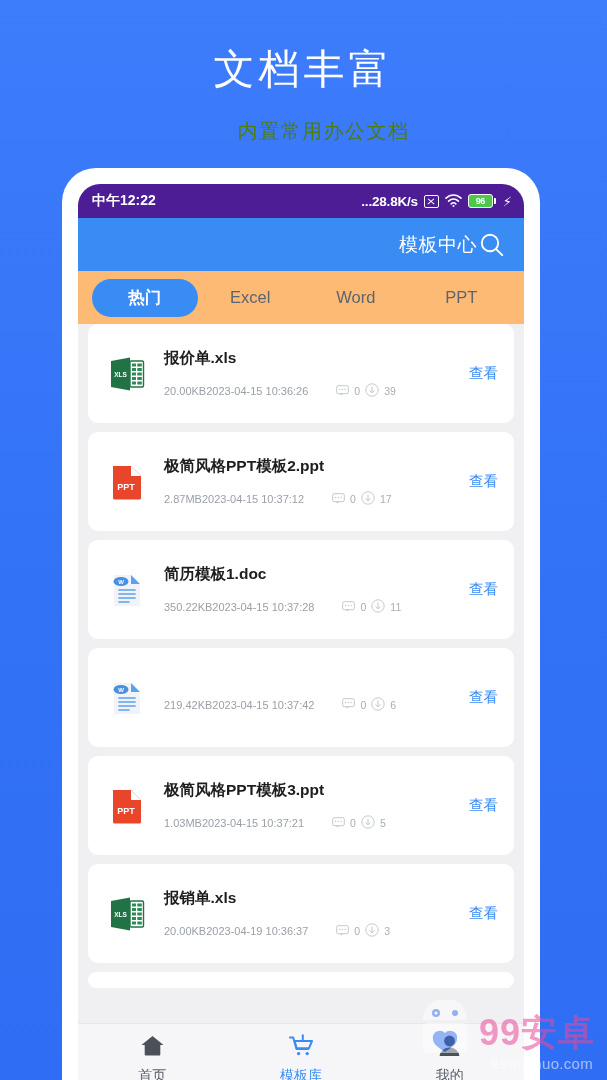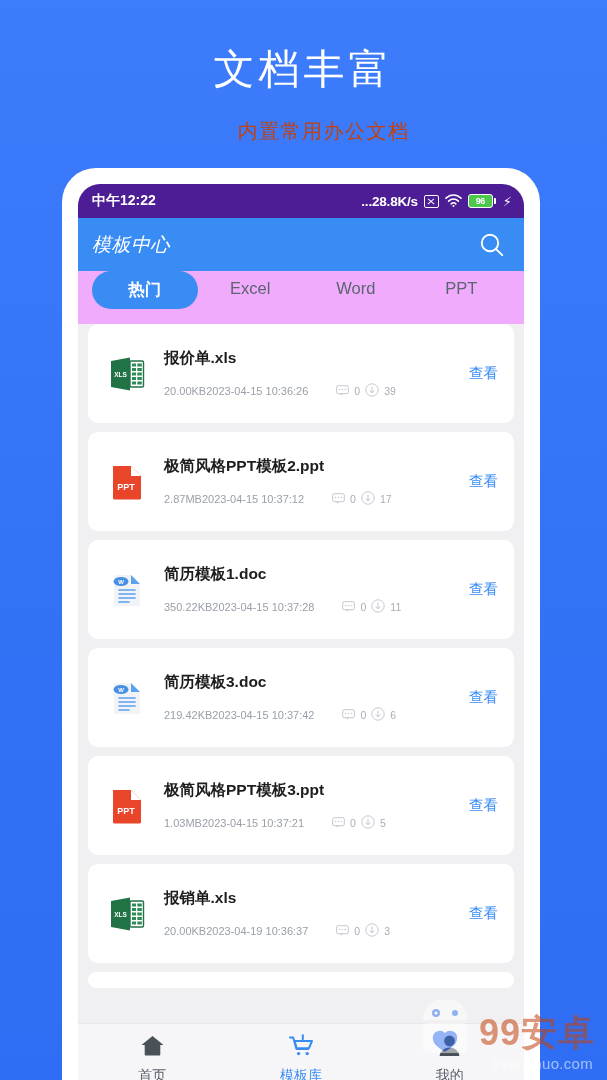--- a/index.html
+++ b/index.html
@@ -19,21 +19,21 @@
     padding-top: 47px;
   }
   .promo-title {
     color: #ffffff;
     font-size: 41px;
     font-weight: 400;
     letter-spacing: 4px;
     line-height: 1.1;
   }
   .promo-sub {
-    color: #c2410c;
+    color: #4d7c0f;
     font-size: 20px;
     font-weight: 400;
     letter-spacing: 1.5px;
     margin-top: 26px;
     margin-left: 40px;
   }
 
   
   .phone-frame {
     position: absolute;
@@ -121,40 +121,39 @@
     margin-left: 1px;
   }
   .sb-bolt { font-size: 13px; margin-left: 1px; }
 
   
   .app-header {
     height: 53px;
     background: #3a8cf5;
     display: flex;
     align-items: center;
-    justify-content: space-between;
+    justify-content: flex-end;
     padding: 0 17px 0 14px;
-    font-style: italic;
   }
   .app-title {
     color: #ffffff;
     font-size: 19px;
     letter-spacing: 0.5px;
   }
   .search-icon-wrap {
     width: 30px; height: 30px;
     display: flex; align-items: center; justify-content: center;
   }
 
   
   .tabs-bar {
     height: 53px;
-    background: #f0abfc;
-    display: flex;
-    align-items: flex-start;
+    background: #fdba74;
+    display: flex;
+    align-items: center;
     padding: 0 10px;
   }
   .tab {
     flex: 1;
     text-align: center;
     font-size: 16.5px;
     color: #5c6470;
     padding: 8px 0;
   }
   .tab.active {
@@ -248,21 +247,21 @@
     position: absolute;
     right: 12px;
     bottom: 14px;
     display: flex;
     align-items: center;
     gap: 6px;
     opacity: 0.55;
     pointer-events: none;
   }
   .wm-text {
-    color: #c2410c;
+    color: #ec4899;
     font-size: 36px;
     font-weight: bold;
     line-height: 1;
     letter-spacing: 1px;
   }
   .wm-sub {
     position: absolute;
     right: 14px;
     bottom: 8px;
     color: #ffffff;
@@ -468,21 +467,20 @@
             <line x1="12" y1="20" x2="28" y2="20"></line>
             <line x1="12" y1="24" x2="28" y2="24"></line>
             <line x1="12" y1="28" x2="28" y2="28"></line>
             <line x1="12" y1="32" x2="22" y2="32"></line>
           </g>
           <ellipse cx="14" cy="11.5" rx="7.5" ry="4.6" fill="#4a90e2"></ellipse>
           <text x="14" y="14" font-size="6" font-weight="bold" fill="#ffffff" text-anchor="middle" font-family="Liberation Sans, sans-serif">W</text>
         </svg>
       </div>
       <div class="fmid">
-        <div class="fname">简历模板3.doc</div>
         <div class="fmeta-row">
           <span class="fmeta">219.42KB</span>
           <span class="sep"></span>
           <span class="fmeta">2023-04-15 10:37:42</span>
           <span class="fstats">
             <span>
               <svg width="13" height="11" viewBox="0 0 13 11" fill="none">
                     <rect x="0.7" y="0.7" width="11.6" height="8" rx="1.5" stroke="#c3c8ce" stroke-width="1"></rect>
                     <path d="M4 8.7 L5.4 10.5 L6.8 8.7" fill="#c3c8ce"></path>
                     <circle cx="3.6" cy="4.6" r="0.75" fill="#c3c8ce"></circle>

